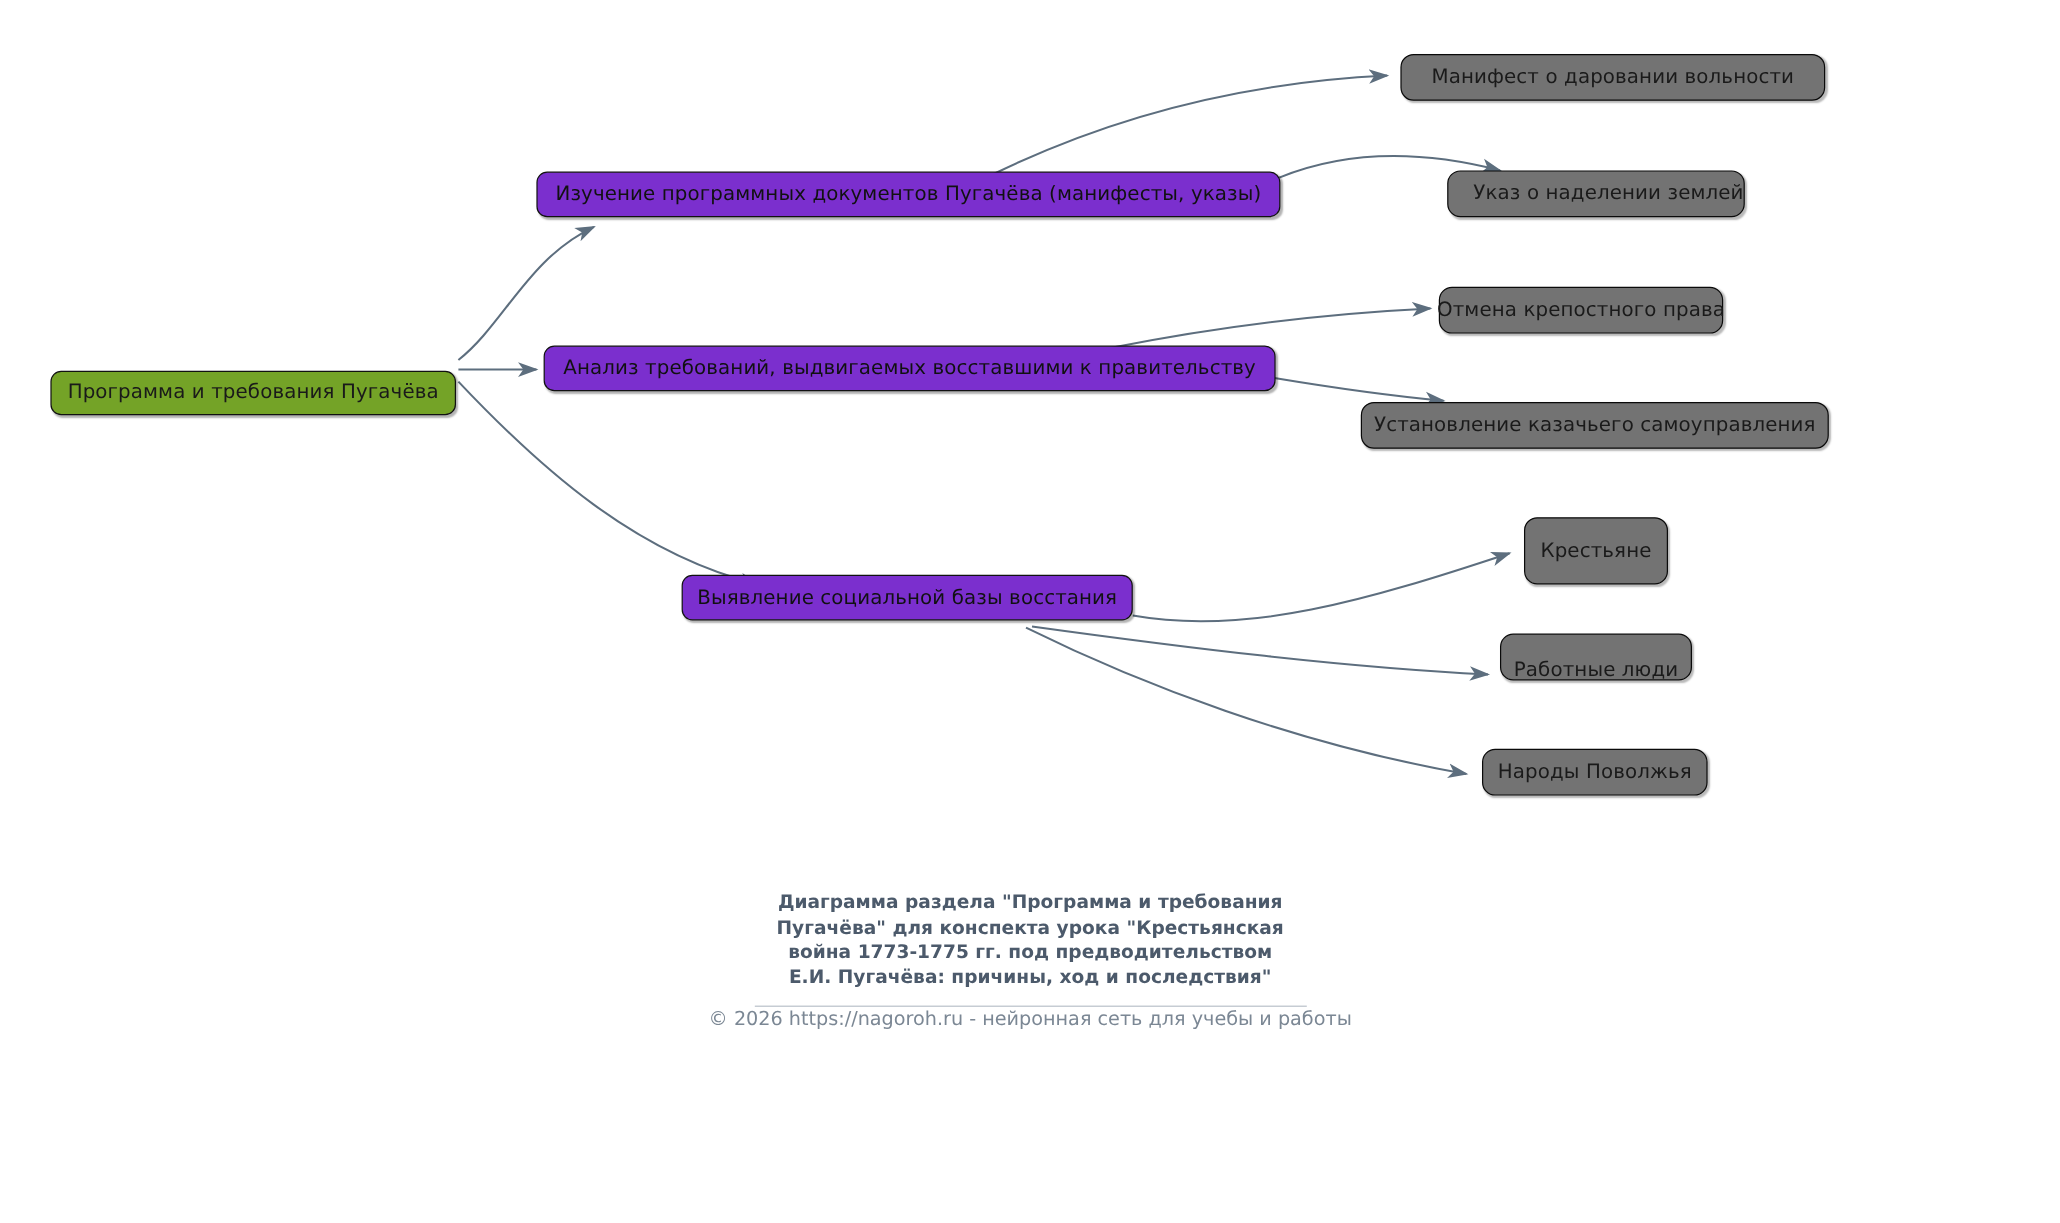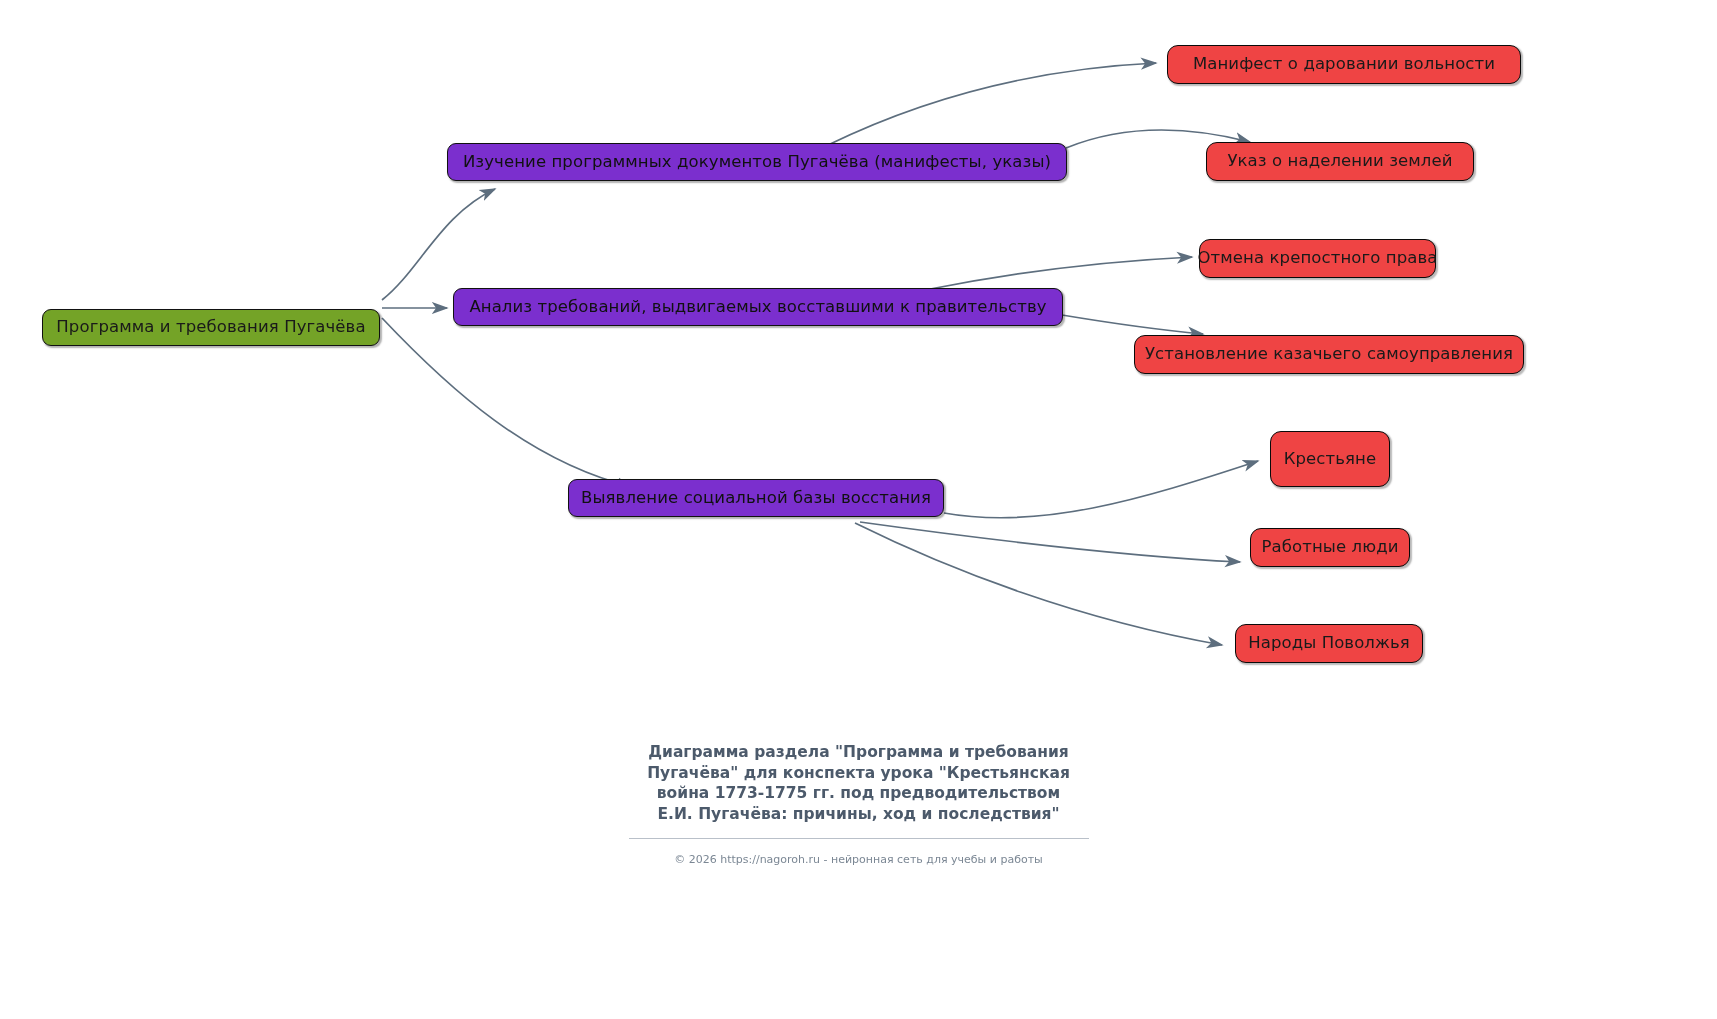--- a/index.html
+++ b/index.html
@@ -54,21 +54,21 @@
   }
 
   .node-branch {
     background: #7b2fce;
     border: 1.4px solid #111111;
     color: #111111;
     box-shadow: 1.5px 1.5px 1.5px rgba(0,0,0,0.30);
   }
 
   .node-leaf {
-    background: #ef4444;
+    background: #737373;
     border: 1.4px solid #0a0a0a;
     color: #1a1a1a;
     border-radius: 11px;
     box-shadow: 1.5px 1.5px 1.5px rgba(0,0,0,0.28);
   }
 
   #footer {
     position: absolute;
     left: 0;
     width: 1717px;
@@ -85,22 +85,21 @@
   }
 
   #footer-rule {
     width: 460px;
     height: 1px;
     background: #b9c0c9;
     margin: 14px auto 0 auto;
   }
 
   #footer-copy {
-    margin-top: 14px;
-    font-size: 11px;
+    font-size: 16px;
     color: #7b8794;
     line-height: 1.3;
   }
 </style>
 </head>
 <body>
 
 <div id="canvas">
 
   <svg id="edges" viewBox="0 0 1717 1019" xmlns="http://www.w3.org/2000/svg">
@@ -139,37 +138,37 @@
   </div>
 
   <div class="node node-branch" style="left:568px; top:479px; width:376px; height:38px;">
     <span>Выявление социальной базы восстания</span>
   </div>
 
   <div class="node node-leaf" style="left:1167px; top:45px; width:354px; height:39px;">
     <span>Манифест о даровании вольности</span>
   </div>
 
-  <div class="node node-leaf" style="left:1206px; top:142px; width:268px; height:39px;">
+  <div class="node node-leaf" style="left:1206px; top:142px; width:248px; height:39px;justify-content:flex-end;">
     <span>Указ о наделении землей</span>
   </div>
 
   <div class="node node-leaf" style="left:1199px; top:239px; width:237px; height:39px;">
     <span>Отмена крепостного права</span>
   </div>
 
   <div class="node node-leaf" style="left:1134px; top:335px; width:390px; height:39px;">
     <span>Установление казачьего самоуправления</span>
   </div>
 
   <div class="node node-leaf" style="left:1270px; top:431px; width:120px; height:56px;">
     <span>Крестьяне</span>
   </div>
 
-  <div class="node node-leaf" style="left:1250px; top:528px; width:160px; height:39px;">
+  <div class="node node-leaf" style="left:1250px; top:528px; width:160px; height:39px;align-items:flex-end;">
     <span>Работные люди</span>
   </div>
 
   <div class="node node-leaf" style="left:1235px; top:624px; width:188px; height:39px;border-radius:11px;">
     <span>Народы Поволжья</span>
   </div>
 
   <div id="footer" style="top:742px;">
     <div id="footer-title">Диаграмма раздела "Программа и требования
 Пугачёва" для конспекта урока "Крестьянская

